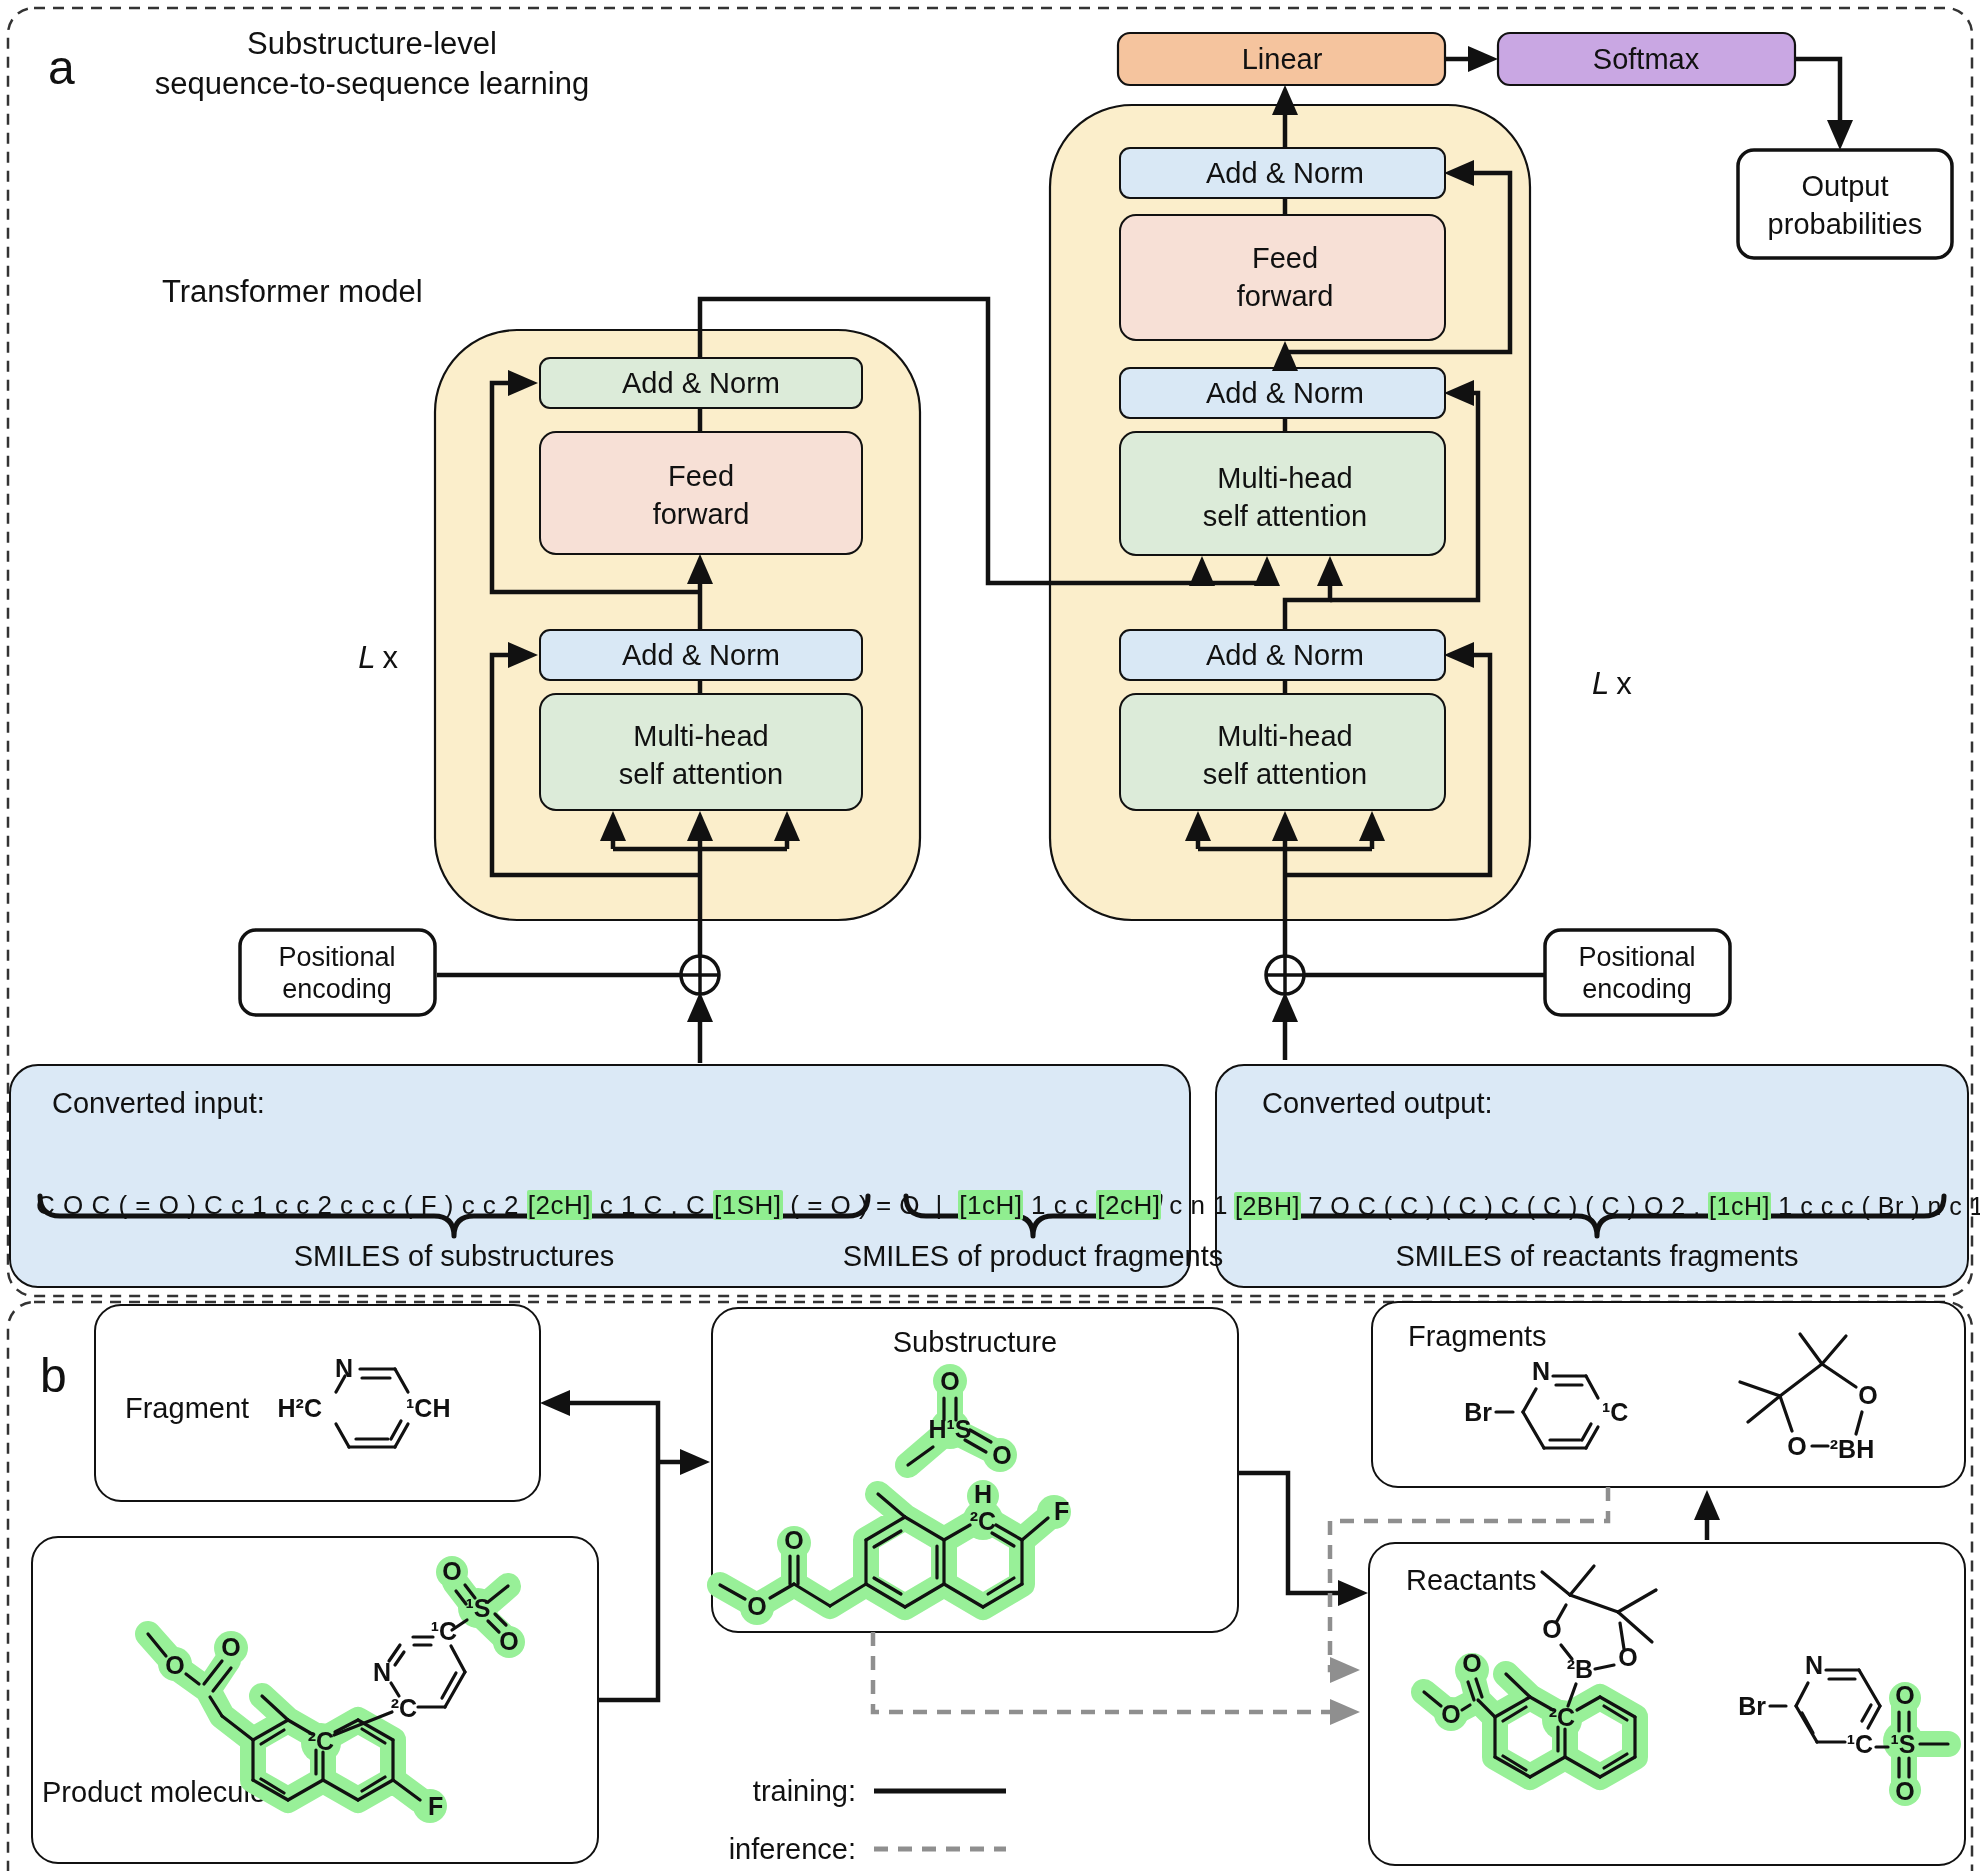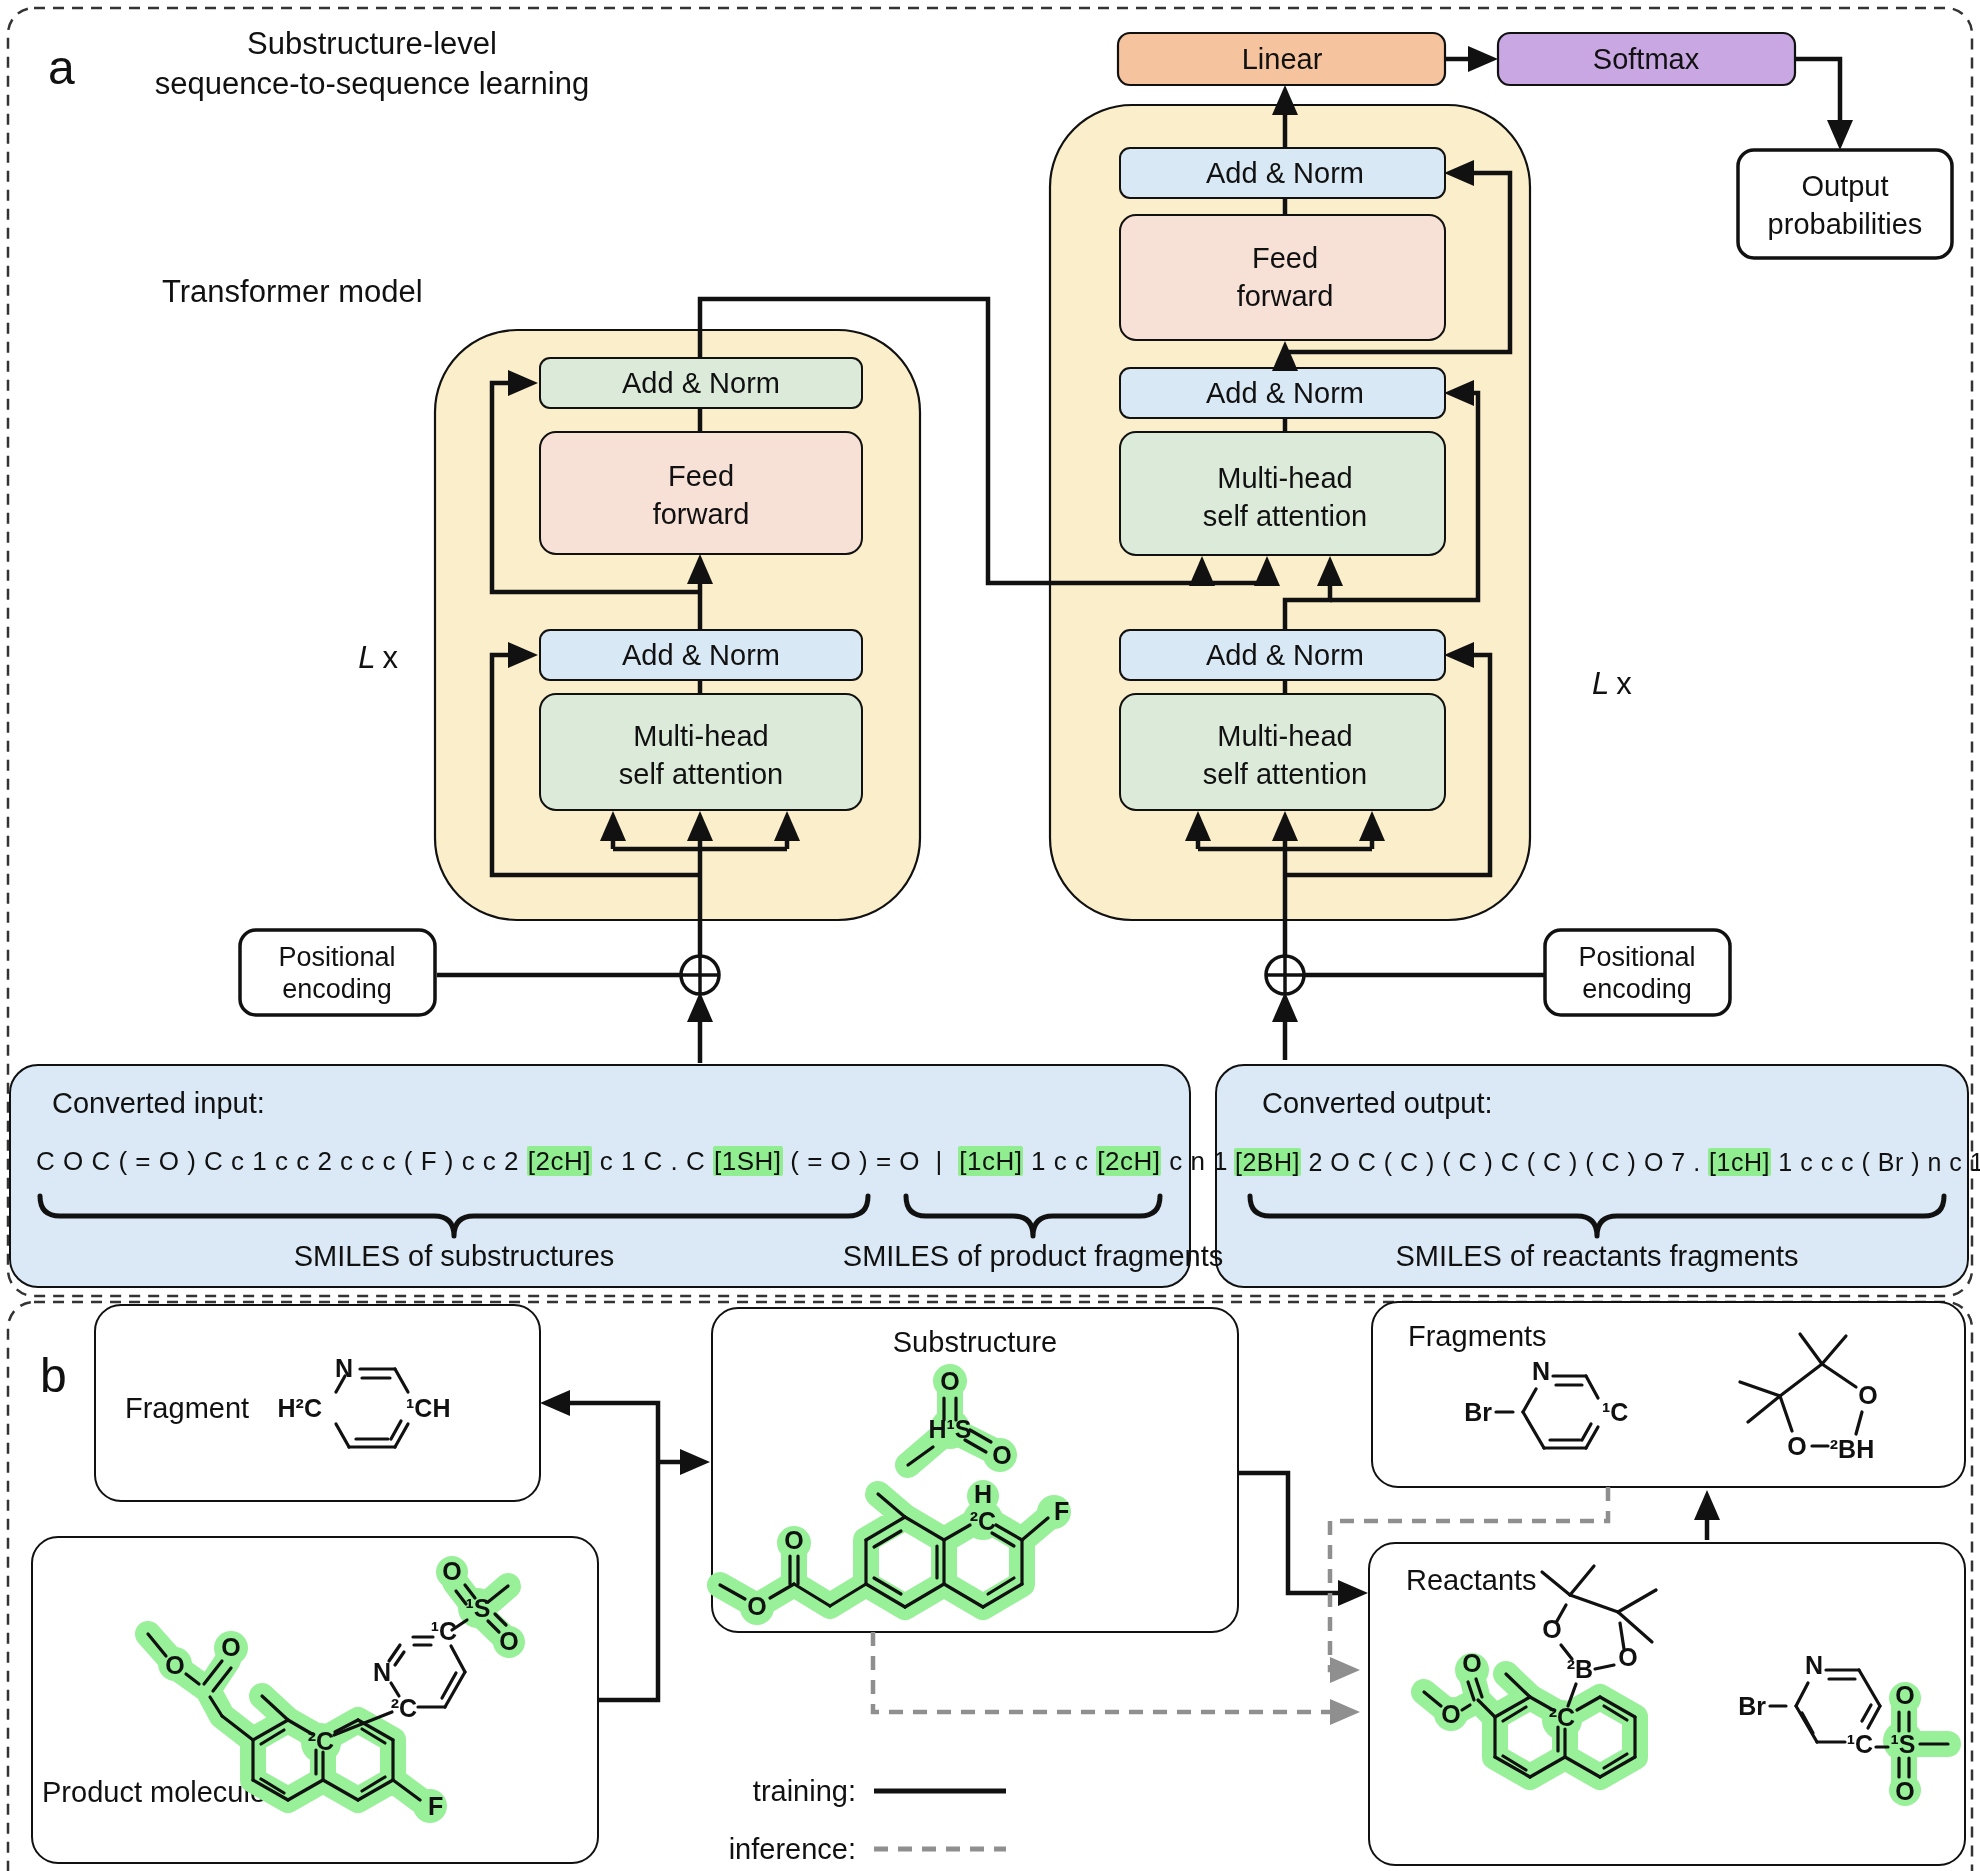--- a/index.html
+++ b/index.html
@@ -4,21 +4,21 @@
 <style>
   html,body{margin:0;padding:0;background:#fff;}
   #fig{position:relative;width:1980px;height:1871px;background:#fff;
        font-family:"Liberation Sans","DejaVu Sans",sans-serif;color:#111;}
   svg{position:absolute;left:0;top:0;}
   svg text{font-family:"Liberation Sans","DejaVu Sans",sans-serif;fill:#111;}
   .boxlabel{font-size:29px;}
   .title{font-size:31px;}
   .biglabel{font-size:48px;}
   .atom{font-size:25px;font-weight:bold;}
-  .smiles{position:absolute;font-size:26px;letter-spacing:.5px;white-space:pre;color:#111;}
+  .smiles{position:absolute;font-size:26px;letter-spacing:.5px;white-space:pre;color:#111;margin-top:44px;}
   .smiles .hl{background:#90ee90;border-radius:2px;padding:0 1px;}
   .bond{stroke:#111;stroke-width:3.2;fill:none;stroke-linecap:round;}
   .wire{stroke:#111;stroke-width:4.5;fill:none;}
   .wireg{stroke:#8f8f8f;stroke-width:4.5;fill:none;stroke-dasharray:14 10;}
   .ghl{stroke:#98f098;stroke-width:26;fill:none;stroke-linecap:round;stroke-linejoin:round;}
   .gdot{fill:#98f098;}
   .brace{stroke:#111;stroke-width:5;fill:none;stroke-linecap:round;stroke-linejoin:round;}
 </style>
 </head>
 <body>
@@ -428,15 +428,15 @@
     <text class="atom" x="1814" y="1674" text-anchor="middle">N</text>
     <text class="atom" x="1766" y="1715" text-anchor="end">Br</text>
     <text class="atom" x="1860" y="1753" text-anchor="middle">¹C</text>
     <text class="atom" x="1903" y="1753" text-anchor="middle">¹S</text>
     <text class="atom" x="1905" y="1704" text-anchor="middle">O</text>
     <text class="atom" x="1905" y="1800" text-anchor="middle">O</text>
   </g>
 </svg>
 
 <div class="smiles" style="left:36px;top:1146px;width:1146px;"><span>C O C ( = O ) C c 1 c c 2 c c c ( F ) c c 2 </span><span class="hl">[2cH]</span><span> c 1 C . C </span><span class="hl">[1SH]</span><span> ( = O ) = O  |  </span><span class="hl">[1cH]</span><span> 1 c c </span><span class="hl">[2cH]</span><span> c n 1</span></div>
-<div class="smiles" style="left:1234px;top:1148px;width:722px;font-size:25px;"><span class="hl">[2BH]</span><span> 2 O C ( C ) ( C ) C ( C ) ( C ) O 7 . </span><span class="hl">[1cH]</span><span> 1 c c c ( Br ) n c 1</span></div>
+<div class="smiles" style="left:1234px;top:1148px;width:722px;font-size:25px;"><span class="hl">[2BH]</span><span> 7 O C ( C ) ( C ) C ( C ) ( C ) O 2 . </span><span class="hl">[1cH]</span><span> 1 c c c ( Br ) n c 1</span></div>
 
 </div>
 
 </body></html>

